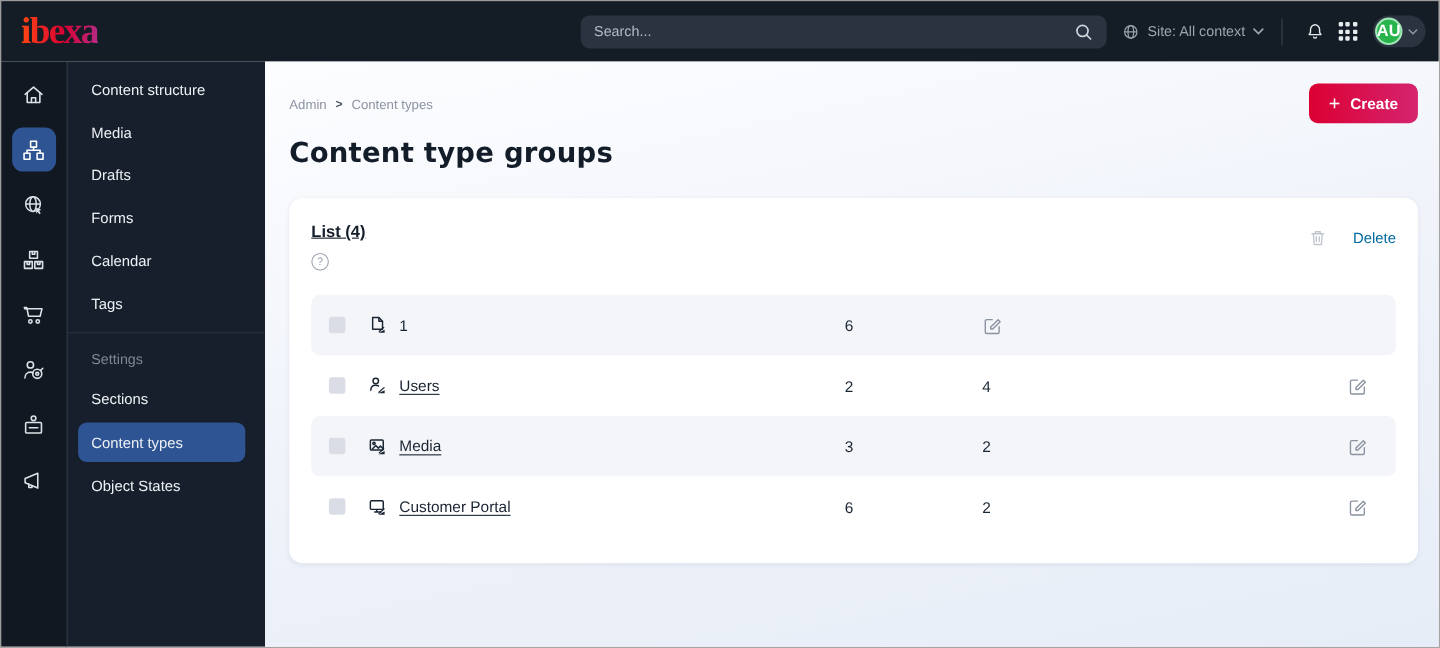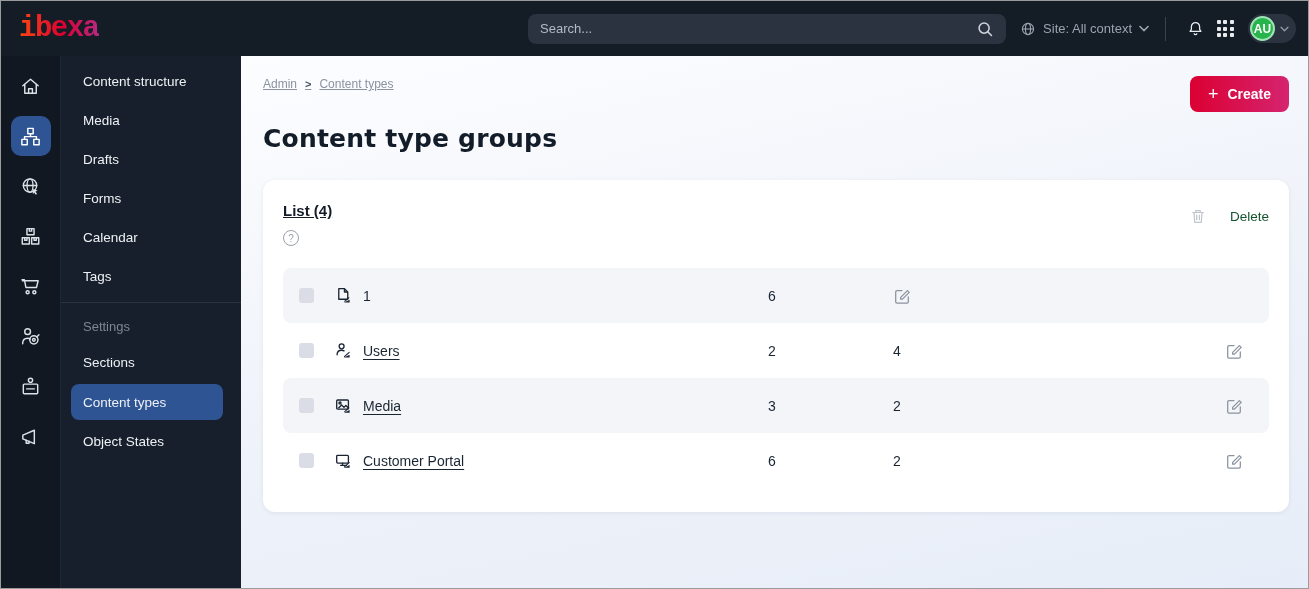--- a/index.html
+++ b/index.html
@@ -3,62 +3,62 @@
 <meta charset="utf-8">
 <style>
   * { margin:0; padding:0; box-sizing:border-box; }
   html,body { background:#e8e8e8; }
   body { font-family:"Liberation Sans", sans-serif; }
   .app { width:1309px; height:589px; border:1px solid #9b9b9b; display:flex; flex-direction:column; overflow:hidden; background:#fff; }
 
   
   .topbar { height:55px; background:#141c26; display:flex; align-items:center; flex-shrink:0; }
   .logo-area { width:240px; padding-left:18px; flex-shrink:0; }
-  .logo-text { font-family:Liberation Mono, monospace; font-weight:bold; font-size:29px; letter-spacing:-1.5px;
+  .logo-text { font-family:Liberation Serif, serif; font-weight:bold; font-size:34px; letter-spacing:-1.5px;
     background:linear-gradient(90deg,#ff4713 0%, #db0032 55%, #b62a83 100%);
     -webkit-background-clip:text; background-clip:text; color:transparent; }
   .top-spacer { flex:1; }
   .search-pill { width:478px; height:30px; background:#2a333f; border-radius:8px; display:flex; align-items:center; padding:14px 12px; margin-right:14px; cursor:text; }
   .search-pill input { flex:1; background:transparent; border:none; outline:none; color:#e6eaee; font-size:13px; font-family:inherit; }
   .search-pill input::placeholder { color:#b3bcc6; }
   .top-controls { display:flex; align-items:center; padding-right:12px; }
   .site-ctx { display:flex; align-items:center; gap:7px; color:#9aa4af; font-size:13px; cursor:pointer; }
   .v-div { width:1px; height:24px; background:#39434f; margin:0 14px 0 16px; }
   .icon-btn { display:flex; align-items:center; justify-content:center; width:30px; height:30px; cursor:pointer; }
   .waffle { display:grid; grid-template-columns:repeat(3,4px); grid-template-rows:repeat(3,4px); gap:2.5px; }
   .waffle i { background:#e8ebee; border-radius:1px; }
   .avatar-pill { display:flex; align-items:center; background:#2a333f; border-radius:16px; padding:2px 7px 2px 2px; margin-left:8px; cursor:pointer; }
-  .avatar { width:25px; height:25px; border-radius:50%; background:#28b44d; border:2px solid #9fe4b4; color:#fff; font-size:12px; font-weight:bold; display:flex; align-items:center; justify-content:center;text-align:center; }
+  .avatar { width:25px; height:25px; border-radius:50%; background:#28b44d; border:2px solid #9fe4b4; color:#fff; font-size:15px; font-weight:bold; display:flex; align-items:center; justify-content:center;text-align:center; }
 
   
   .body-row { flex:1; display:flex; min-height:0; }
   .rail { width:60px; background:#111822; flex-shrink:0; display:flex; flex-direction:column; align-items:center; padding-top:10px; border-right:1px solid #1e2833; }
   .rail-item { width:40px; height:40px; margin-bottom:10px; display:flex; align-items:center; justify-content:center; border-radius:10px; color:#dde2e8; cursor:pointer; }
   .rail-item.active { background:#2e5494; }
   .menu { width:180px; background:#161f2b; flex-shrink:0; padding-top:6px; }
   .menu-item { height:39px; display:flex; align-items:center; padding-left:22px; color:#eef1f4; font-size:13.5px; cursor:pointer;text-align:right; }
   .menu-div { height:1px; background:#2a3440; margin:6px 0; }
   .menu-label { height:34px; display:flex; align-items:center; padding-left:22px; color:#7d8794; font-size:13px; }
   .menu-item.active { background:#2e5494; border-radius:8px; margin:2px 18px 2px 10px; padding-left:12px; height:36px; }
 
   
   .main { flex:1; background:linear-gradient(168deg,#fcfdff 0%, #eef2f9 55%, #e7edf8 100%); padding:0 19px 0 22px; overflow:hidden; }
   .header-row { display:flex; justify-content:space-between; align-items:flex-start; margin-top:20px; }
-  .breadcrumb { display:flex; align-items:center; gap:8px; font-size:12px; color:#8b93a0; margin-top:1px;text-decoration:underline; }
+  .breadcrumb { display:flex; align-items:center; gap:8px; font-size:12px; color:#8b93a0; margin-top:12px; }
   .crumb-sep { color:#49535f; font-weight:bold; font-size:11px; }
   .create-btn { height:36px; padding:0 18px; border:none; border-radius:8px; background:linear-gradient(90deg,#db0032,#d5246f); color:#fff; font-size:14px; font-weight:bold; font-family:inherit; display:flex; align-items:center; gap:9px; cursor:pointer; }
   .create-btn .plus { font-size:18px; font-weight:normal; line-height:1; }
   .page-title { font-family:"DejaVu Sans", sans-serif; font-size:25px; font-weight:bold; color:#131c29; margin-top:12px; letter-spacing:.2px; }
 
   .card { margin-top:27px; background:#fff; border-radius:12px; padding:22px 20px 24px 20px; box-shadow:0 1px 5px rgba(20,35,60,.07); }
   .card-header { display:flex; justify-content:space-between; align-items:flex-start; }
   .list-heading { font-size:15px; font-weight:bold; color:#131c29;text-decoration:underline; }
   .list-note { display:flex; align-items:center; gap:9px; margin-top:11px; color:#8a919b; font-size:12.5px; }
   .q-icon { width:16px; height:16px; border:1.3px solid #9aa1ab; border-radius:50%; display:flex; align-items:center; justify-content:center; font-size:10px; color:#9aa1ab; flex-shrink:0; }
-  .delete-btn { display:flex; align-items:center; gap:24px; color:#14532d; font-size:13.5px; background:none; border:none; font-family:inherit; margin-top:6px; cursor:default; }
+  .delete-btn { display:flex; align-items:center; gap:24px; color:#0369a1; font-size:13.5px; background:none; border:none; font-family:inherit; margin-top:6px; cursor:default; }
 
   .table { margin-top:22px; }
   .trow { display:grid; grid-template-columns:36px 28px 405px 125px 1fr 28px; align-items:center; padding:0 16px; }
   .thead { height:34px; color:#8a919c; font-size:12px; }
   .tbody-row { height:55px; border-radius:8px; }
   .tbody-row.striped { background:#f4f5f8; }
   .checkbox { width:15px; height:15px; background:#dadde6; border-radius:3px; cursor:pointer; }
   .row-icon { color:#1a2533; display:flex; align-items:center; }
   .name-link { color:#1a2533; font-size:14px; font-weight:500; text-decoration:underline; text-underline-offset:3px; cursor:pointer; }
   .cell-val { color:#1a2533; font-size:14px; }

